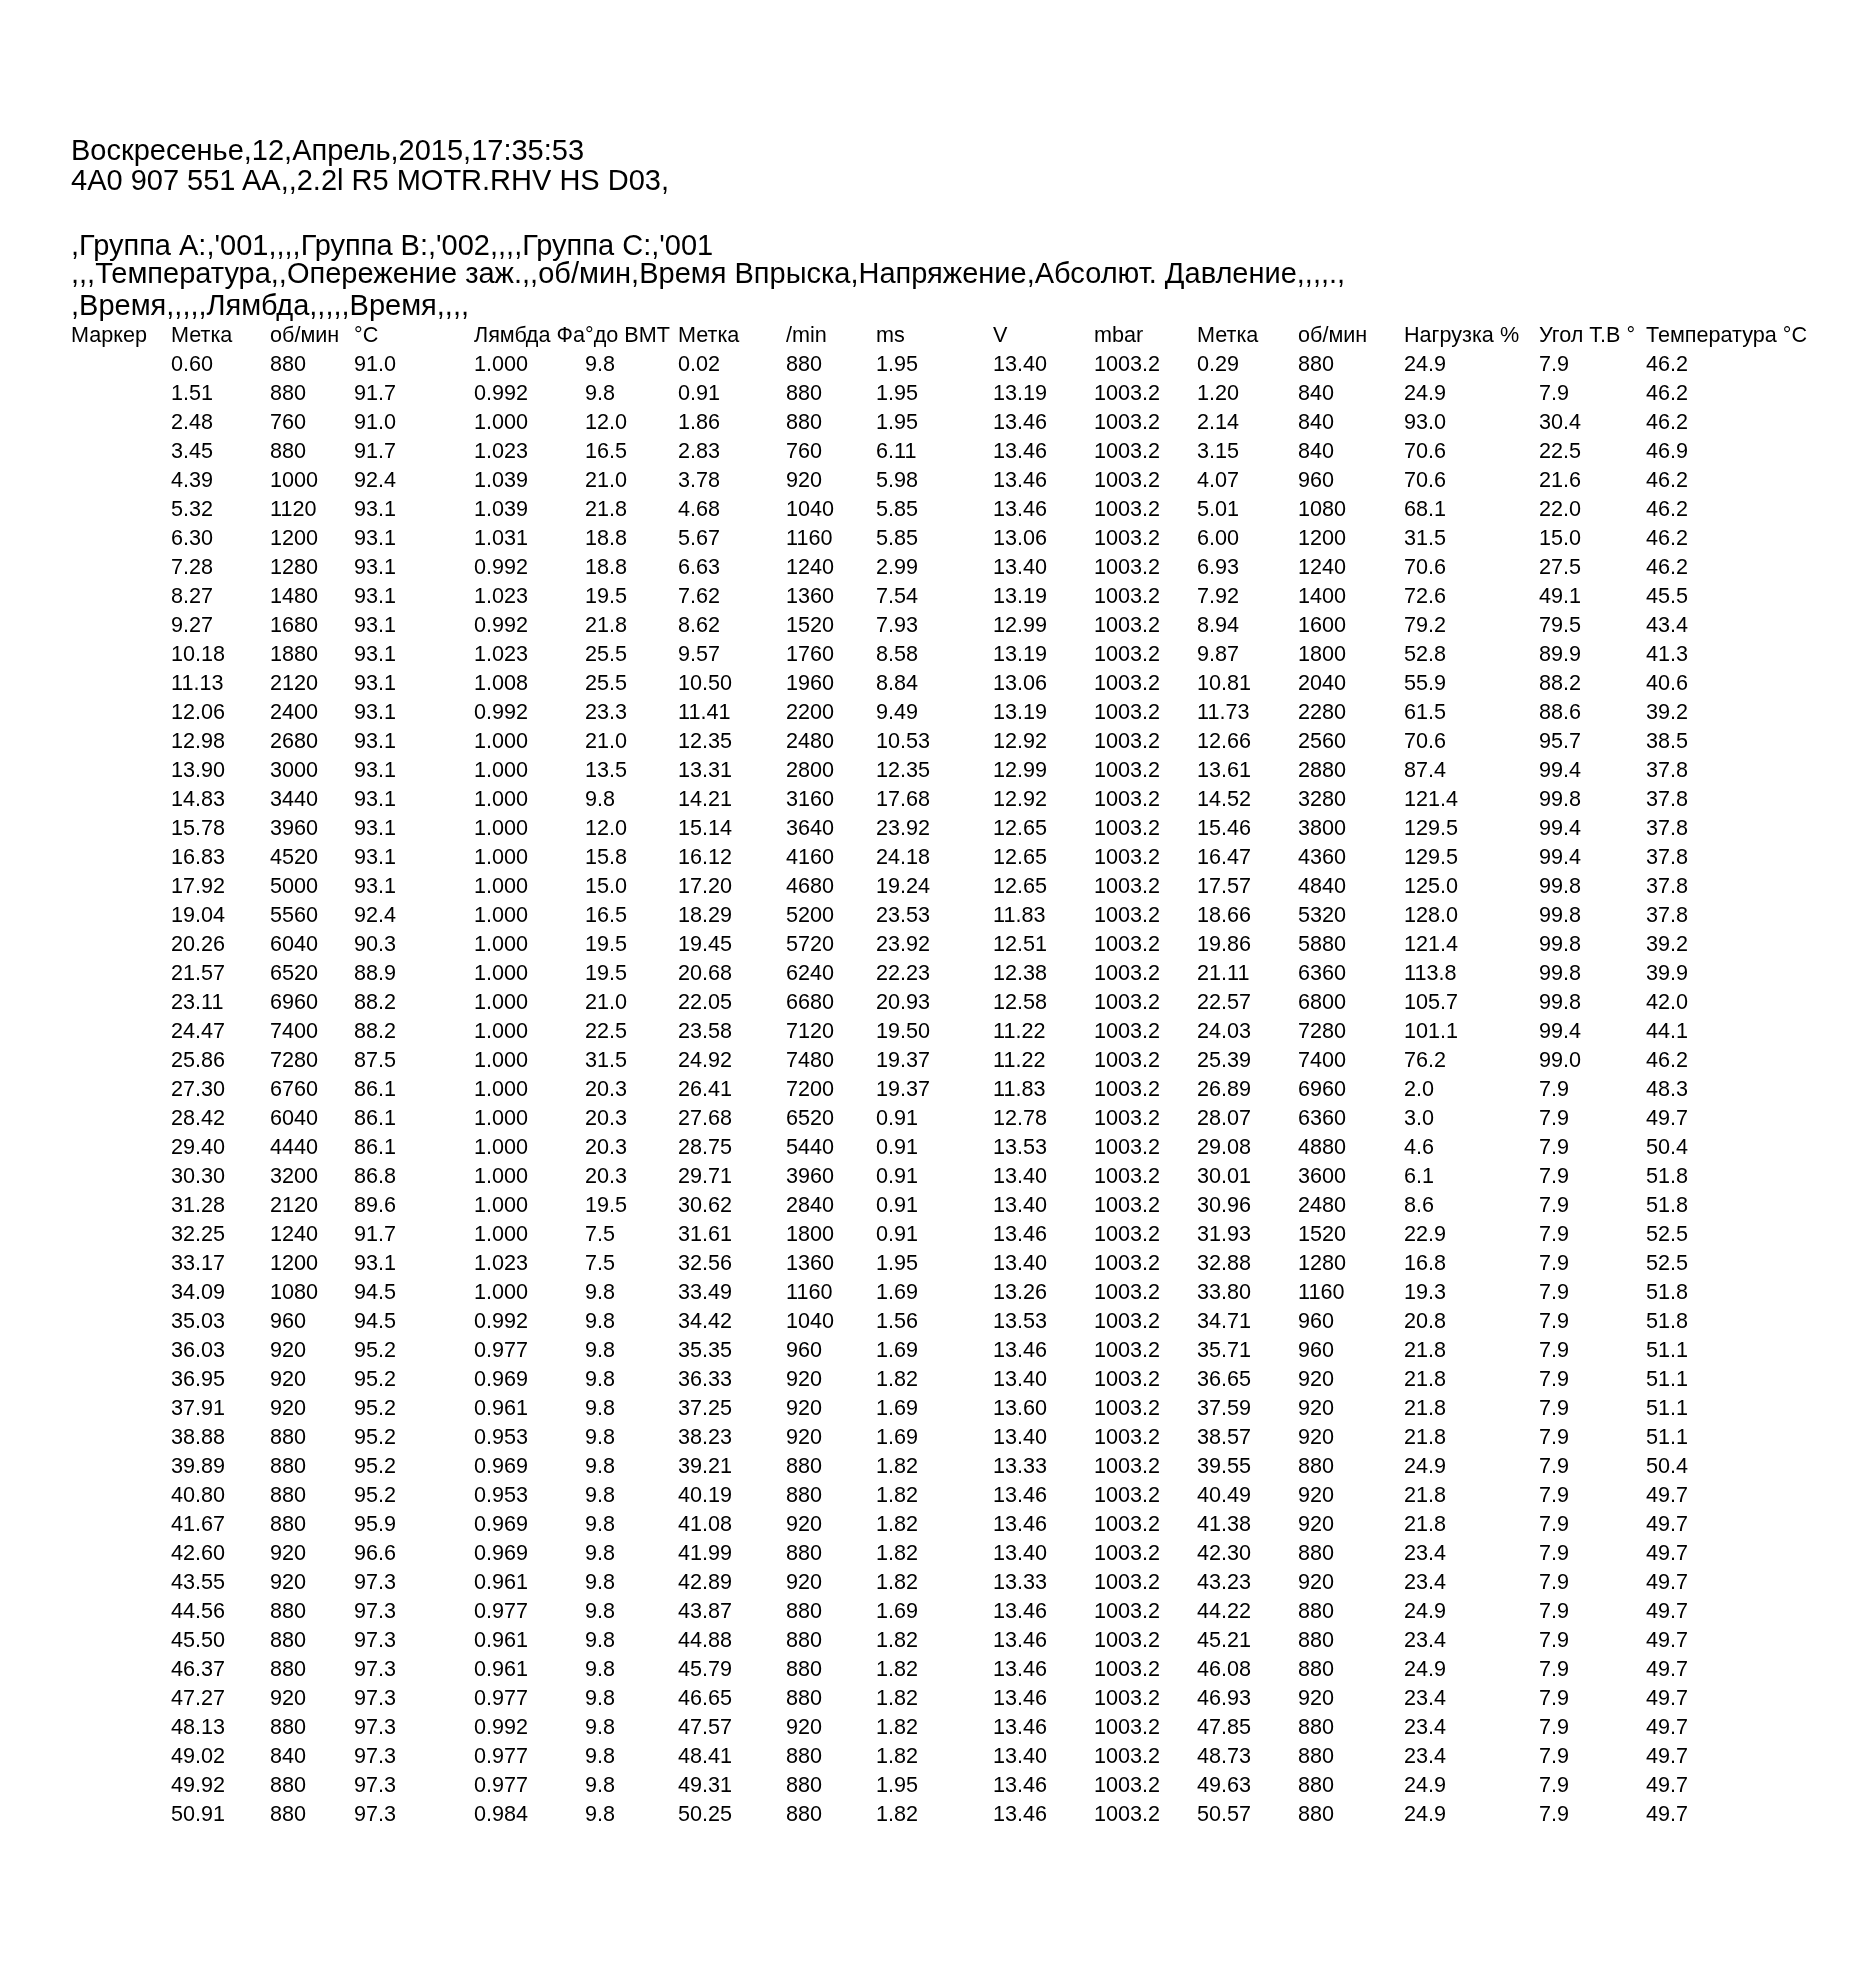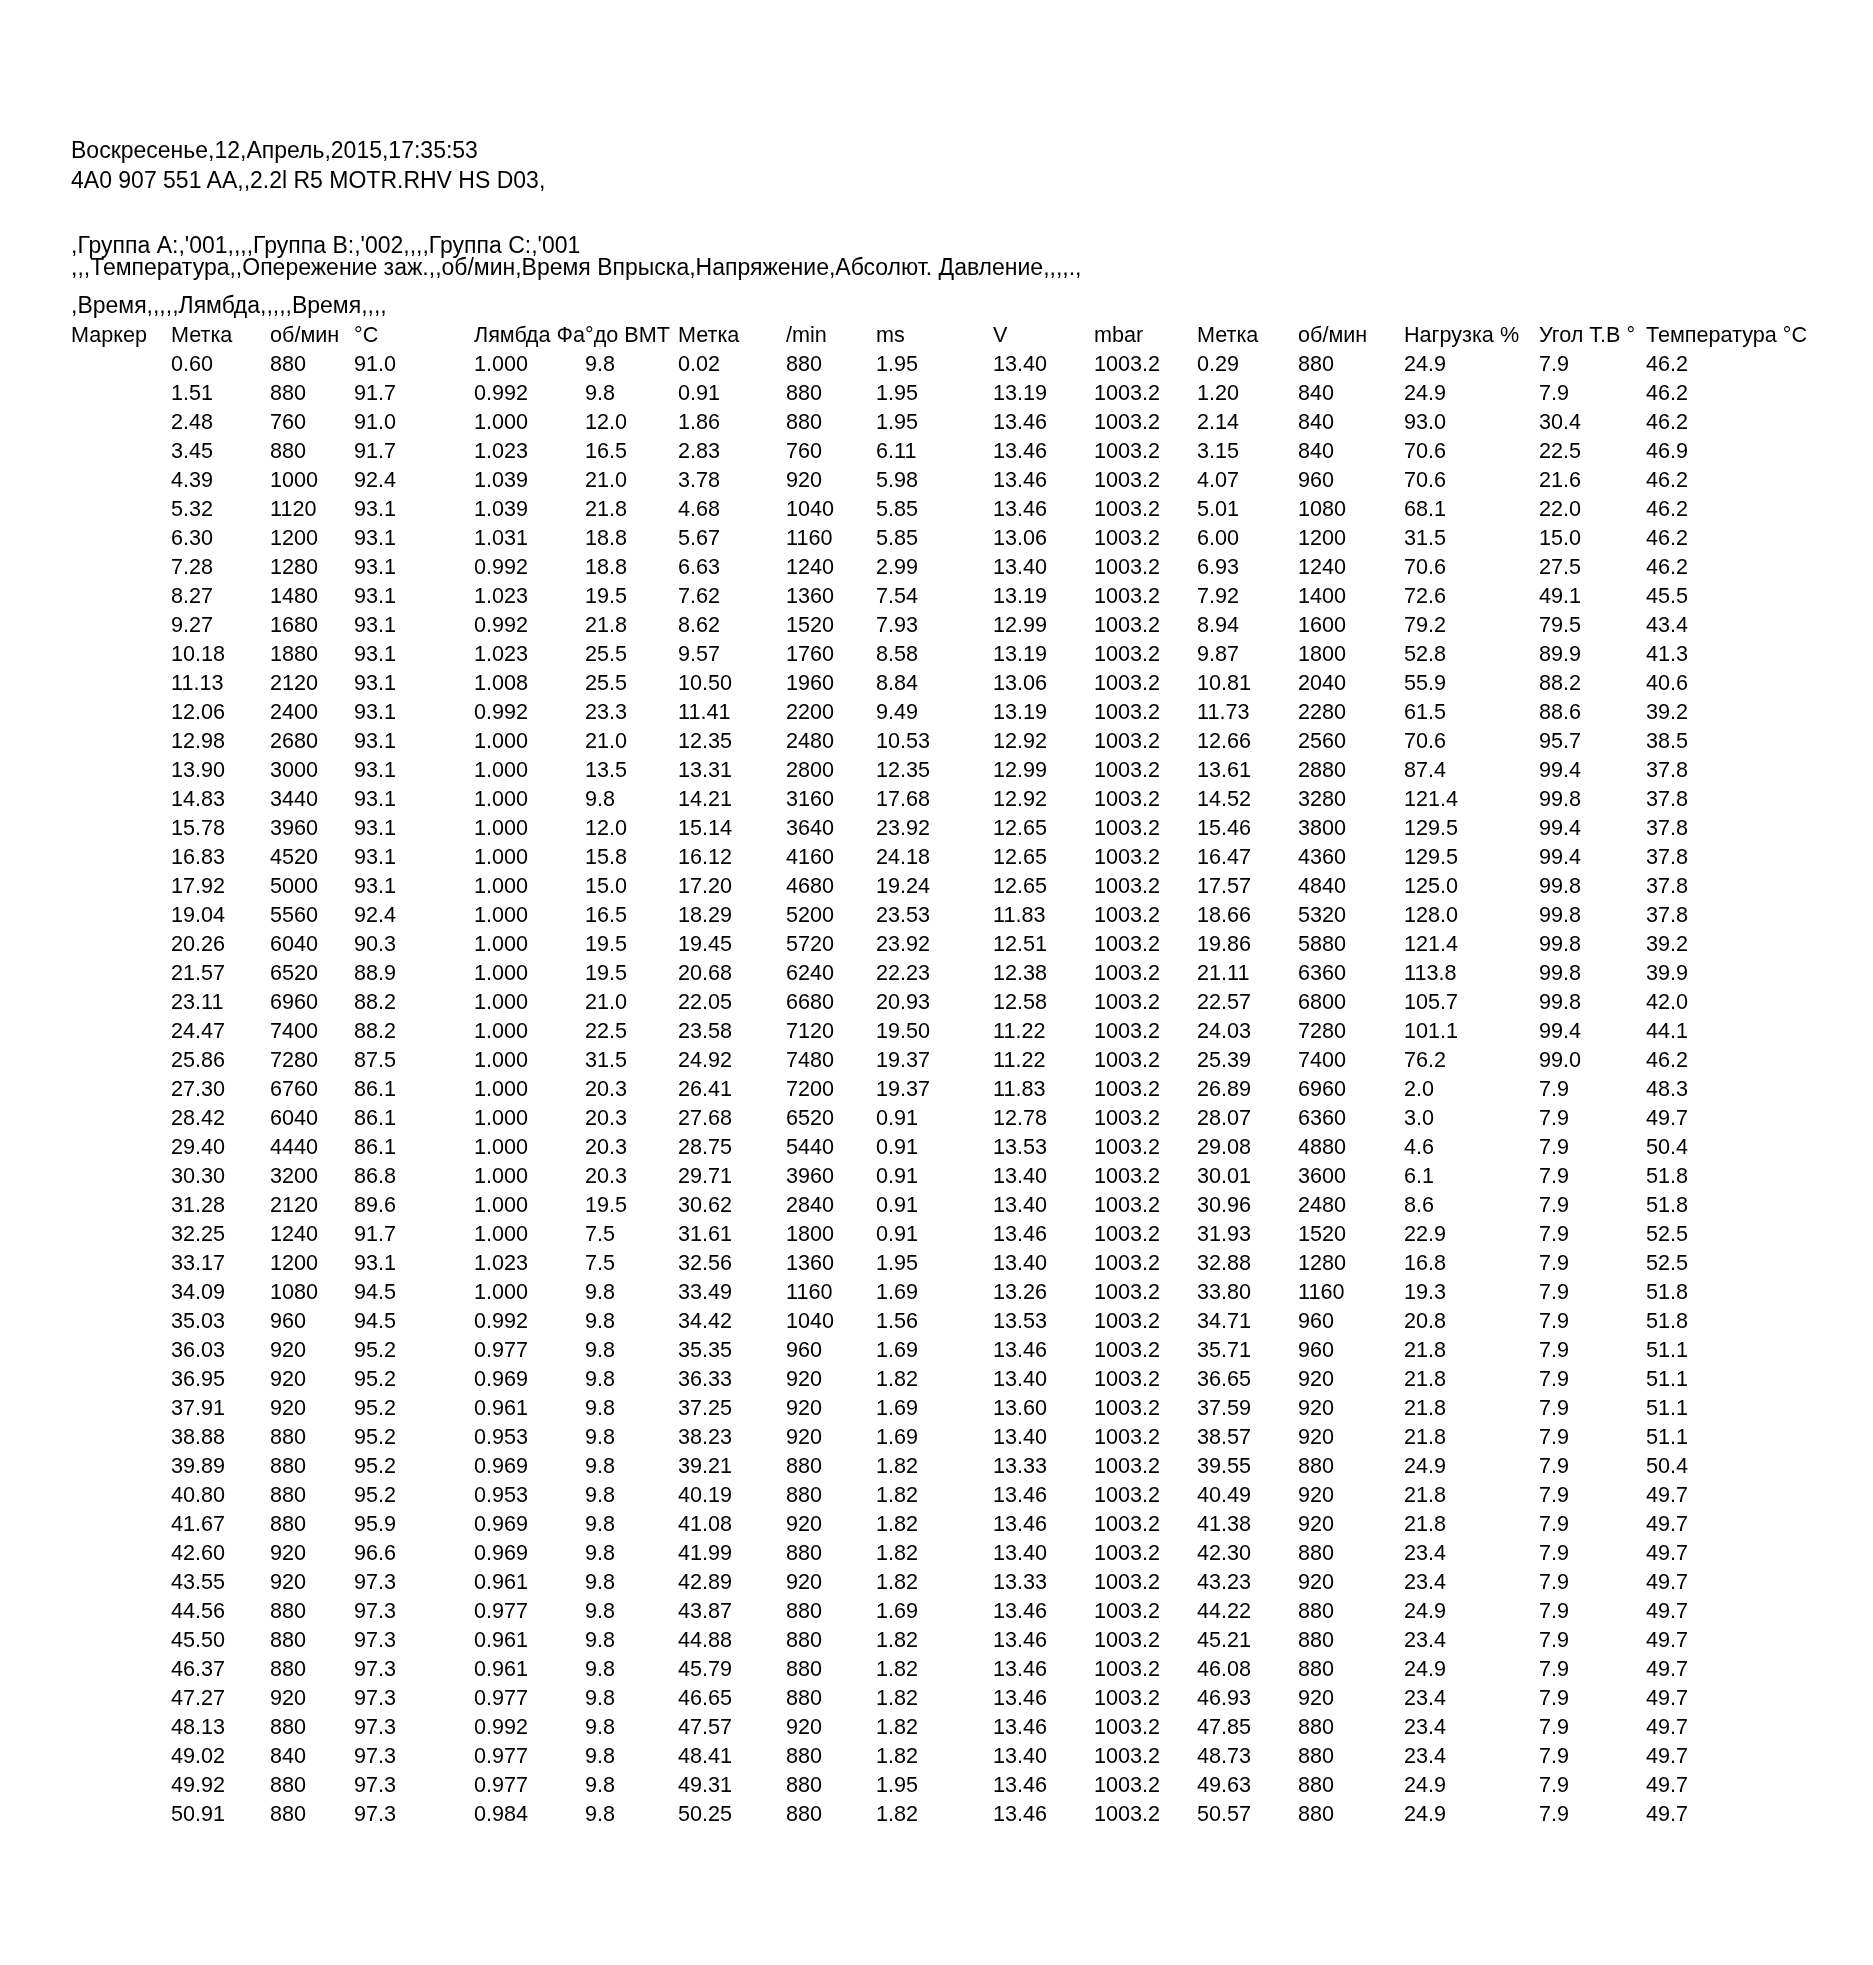--- a/index.html
+++ b/index.html
@@ -1,42 +1,42 @@
 <!DOCTYPE html>
 <html style="font-size:9.6px"><head>
 <meta charset="utf-8">
 <style>
   html,body{margin:0;padding:0;}
   body{
     width:1873px;height:1965px;position:relative;background:#ffffff;color:#000000;
     font-family:"Liberation Sans",sans-serif;
   }
   .meta-line{
-    position:absolute;left:71px;white-space:pre;font-size:23px;line-height:26.5px;
+    position:absolute;left:71px;white-space:pre;font-size:29px;line-height:26.5px;
   }
   #grid{
     position:absolute;left:71px;top:320px;
     display:grid;
     grid-template-columns:100px 99px 84px 120px 111px 93px 108px 90px 117px 101px 103px 101px 106px 135px 107px 224px;
     grid-auto-rows:29px;
     font-size:21.6px;
   }
   .cell{
     white-space:nowrap;overflow:hidden;line-height:29px;text-align:left;
   }
   .hdr{font-size:21.6px;}
   .row{display:contents;}
 </style>
 </head>
 <body>
 
 <div class="meta-line" style="top:137px">Воскресенье,12,Апрель,2015,17:35:53</div>
 <div class="meta-line" style="top:167px">4A0 907 551 AA,,2.2l R5 MOTR.RHV HS D03,</div>
 <div class="meta-line" style="top:232px">,Группа A:,'001,,,,Группа B:,'002,,,,Группа C:,'001</div>
-<div class="meta-line" style="top:254px">,,,Температура,,Опережение заж.,,об/мин,Время Впрыска,Напряжение,Абсолют. Давление,,,,.,</div>
+<div class="meta-line" style="top:260px">,,,Температура,,Опережение заж.,,об/мин,Время Впрыска,Напряжение,Абсолют. Давление,,,,.,</div>
 <div class="meta-line" style="top:292px">,Время,,,,,Лямбда,,,,,Время,,,,</div>
 
 <div id="grid">
     <div class="row"><div class="cell hdr">Маркер</div><div class="cell hdr">Метка</div><div class="cell hdr">об/мин</div><div class="cell hdr">°C</div><div class="cell hdr">Лямбда Фа</div><div class="cell hdr">°до ВМТ</div><div class="cell hdr">Метка</div><div class="cell hdr">/min</div><div class="cell hdr">ms</div><div class="cell hdr">V</div><div class="cell hdr">mbar</div><div class="cell hdr">Метка</div><div class="cell hdr">об/мин</div><div class="cell hdr">Нагрузка %</div><div class="cell hdr">Угол Т.В °</div><div class="cell hdr">Температура °C</div></div>
     <div class="row"><div class="cell"></div><div class="cell">0.60</div><div class="cell">880</div><div class="cell">91.0</div><div class="cell">1.000</div><div class="cell">9.8</div><div class="cell">0.02</div><div class="cell">880</div><div class="cell">1.95</div><div class="cell">13.40</div><div class="cell">1003.2</div><div class="cell">0.29</div><div class="cell">880</div><div class="cell">24.9</div><div class="cell">7.9</div><div class="cell">46.2</div></div>
     <div class="row"><div class="cell"></div><div class="cell">1.51</div><div class="cell">880</div><div class="cell">91.7</div><div class="cell">0.992</div><div class="cell">9.8</div><div class="cell">0.91</div><div class="cell">880</div><div class="cell">1.95</div><div class="cell">13.19</div><div class="cell">1003.2</div><div class="cell">1.20</div><div class="cell">840</div><div class="cell">24.9</div><div class="cell">7.9</div><div class="cell">46.2</div></div>
     <div class="row"><div class="cell"></div><div class="cell">2.48</div><div class="cell">760</div><div class="cell">91.0</div><div class="cell">1.000</div><div class="cell">12.0</div><div class="cell">1.86</div><div class="cell">880</div><div class="cell">1.95</div><div class="cell">13.46</div><div class="cell">1003.2</div><div class="cell">2.14</div><div class="cell">840</div><div class="cell">93.0</div><div class="cell">30.4</div><div class="cell">46.2</div></div>
     <div class="row"><div class="cell"></div><div class="cell">3.45</div><div class="cell">880</div><div class="cell">91.7</div><div class="cell">1.023</div><div class="cell">16.5</div><div class="cell">2.83</div><div class="cell">760</div><div class="cell">6.11</div><div class="cell">13.46</div><div class="cell">1003.2</div><div class="cell">3.15</div><div class="cell">840</div><div class="cell">70.6</div><div class="cell">22.5</div><div class="cell">46.9</div></div>
     <div class="row"><div class="cell"></div><div class="cell">4.39</div><div class="cell">1000</div><div class="cell">92.4</div><div class="cell">1.039</div><div class="cell">21.0</div><div class="cell">3.78</div><div class="cell">920</div><div class="cell">5.98</div><div class="cell">13.46</div><div class="cell">1003.2</div><div class="cell">4.07</div><div class="cell">960</div><div class="cell">70.6</div><div class="cell">21.6</div><div class="cell">46.2</div></div>
     <div class="row"><div class="cell"></div><div class="cell">5.32</div><div class="cell">1120</div><div class="cell">93.1</div><div class="cell">1.039</div><div class="cell">21.8</div><div class="cell">4.68</div><div class="cell">1040</div><div class="cell">5.85</div><div class="cell">13.46</div><div class="cell">1003.2</div><div class="cell">5.01</div><div class="cell">1080</div><div class="cell">68.1</div><div class="cell">22.0</div><div class="cell">46.2</div></div>

